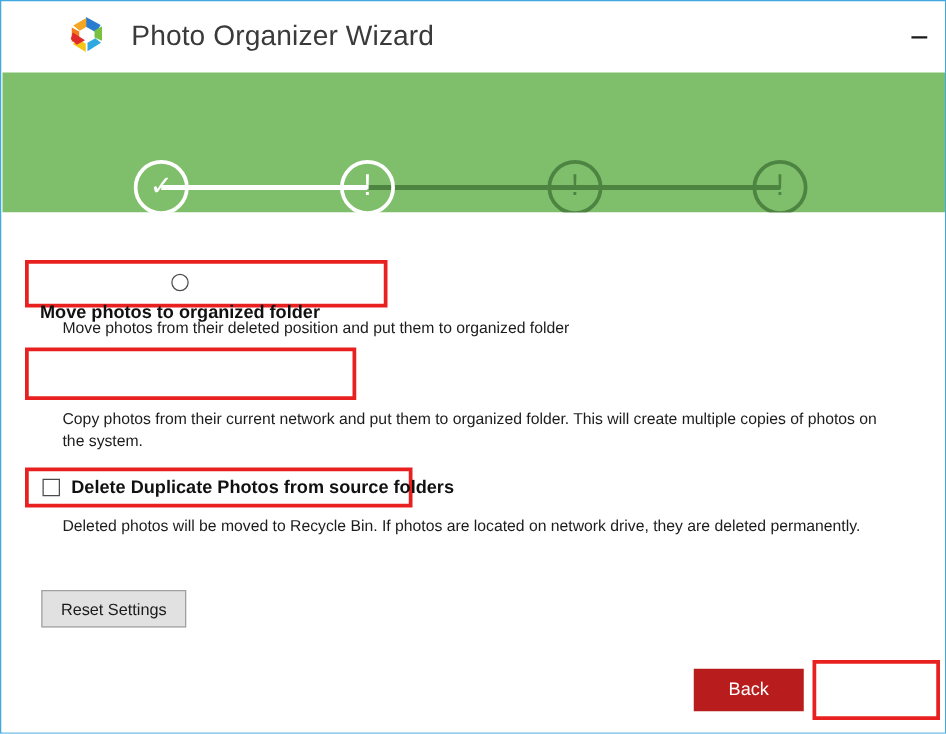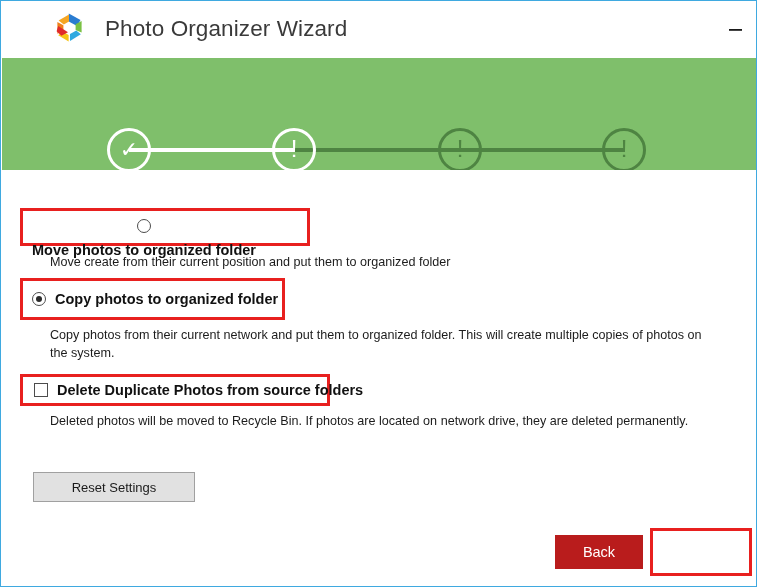--- a/index.html
+++ b/index.html
@@ -194,21 +194,21 @@
     position: absolute;
     font-size: 12.6px;
     color: #1c1c1c;
     line-height: 1.42;
   }
 
   .reset-btn {
     position: absolute;
     left: 31px;
     top: 302px;
-    width: 162px;
+    width: 116px;
     height: 30px;
     background: #e1e1e1;
     border: 1px solid #a0a0a0;
     font-family: "Liberation Sans", sans-serif;
     font-size: 13px;
     color: #1b1b1b;
     cursor: pointer;
     padding: 0;
   }
 
@@ -293,27 +293,23 @@
     </div>
   </div>
 
   <div class="content">
 
     <div class="hl" style="left:18px; top:38px; width:290px; height:38px;"></div>
     <div class="opt-row" style="left:30px; top:49px;flex-direction:column;">
       <span class="radio"></span>
       <span class="opt-label">Move photos to organized folder</span>
     </div>
-    <div class="desc" style="left:48px; top:84px; width:640px;">Move create from their current position and put them to organized folder</div>
+    <div class="desc" style="left:48px; top:84px; width:640px;">Move photos from their deleted position and put them to organized folder</div>
 
     <div class="hl" style="left:18px; top:108px; width:265px; height:42px;"></div>
-    <div class="opt-row" style="left:30px; top:121px;">
-      <span class="radio checked"></span>
-      <span class="opt-label">Copy photos to organized folder</span>
-    </div>
     <div class="desc" style="left:48px; top:157px; width:660px;">Copy photos from their current network and put them to organized folder. This will create multiple copies of photos on the system.</div>
 
     <div class="hl" style="left:18px; top:204px; width:310px; height:32px;"></div>
     <div class="opt-row" style="left:32px; top:212px;">
       <span class="checkbox"></span>
       <span class="opt-label">Delete Duplicate Photos from source folders</span>
     </div>
     <div class="desc" style="left:48px; top:243px; width:660px;">Deleted photos will be moved to Recycle Bin. If photos are located on network drive, they are deleted permanently.</div>
 
     <button class="reset-btn">Reset Settings</button>

